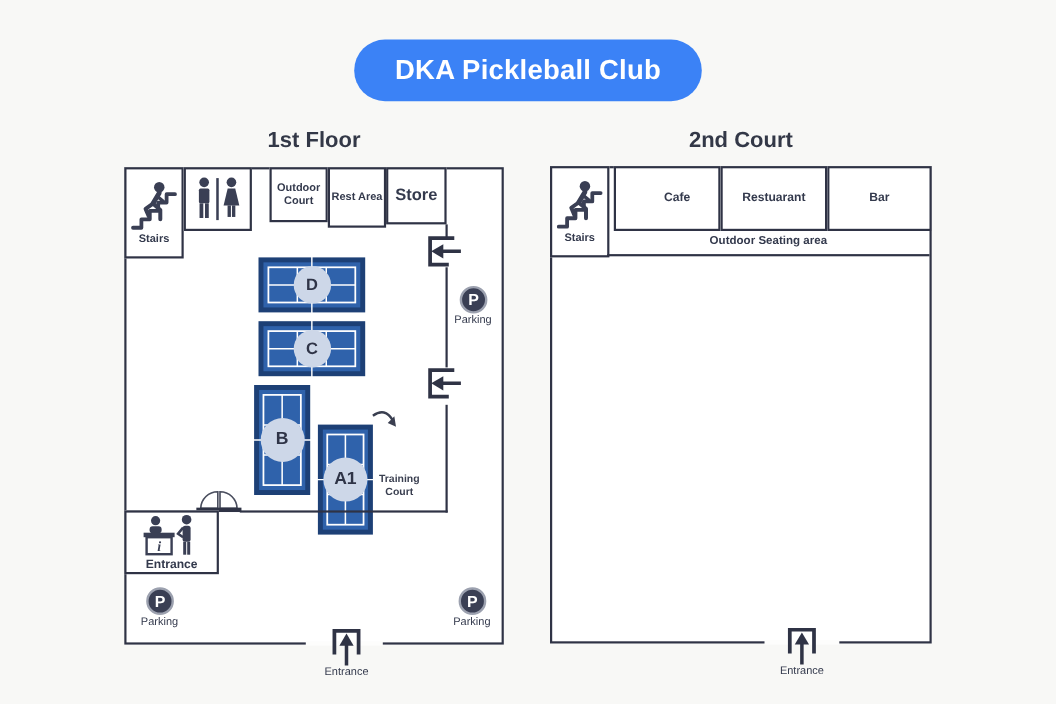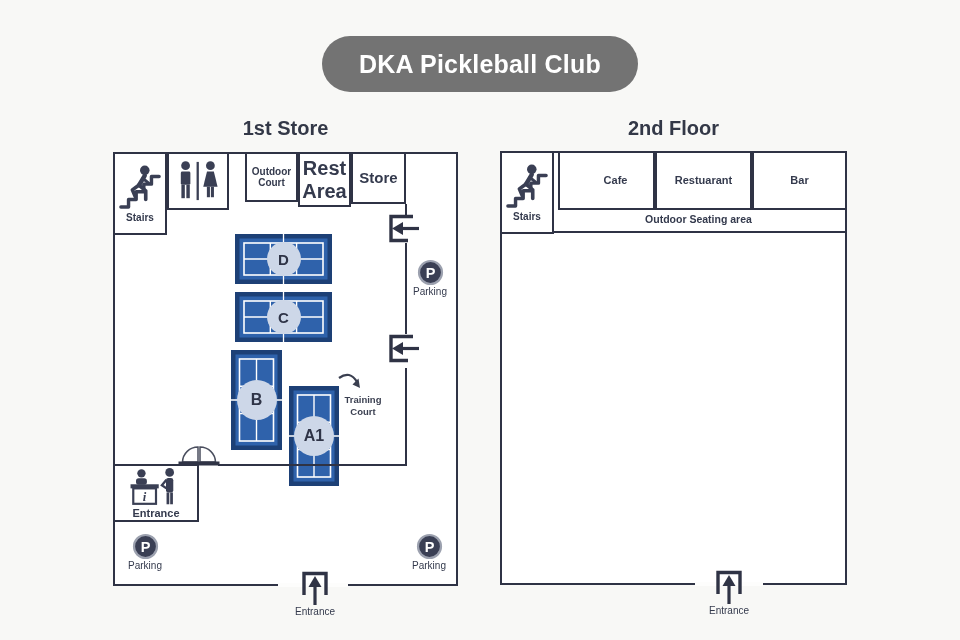--- a/index.html
+++ b/index.html
@@ -6,21 +6,21 @@
   body{
     width:960px;height:640px;position:relative;overflow:hidden;
     background:#f8f8f6;
     font-family:"Liberation Sans",sans-serif;
     color:#343a4d;
   }
   .abs{position:absolute;}
   
   .title-pill{
     left:322px;top:36px;width:316px;height:56px;border-radius:28px;
-    background:#737373;display:flex;align-items:center;justify-content:center;
+    background:#3b82f6;display:flex;align-items:center;justify-content:center;
     color:#ffffff;font-size:25px;font-weight:bold;letter-spacing:.2px;
   }
   .floor-heading{
     top:115px;height:26px;display:flex;align-items:center;justify-content:center;
     font-size:20px;font-weight:bold;color:#333847;
   }
   
   .building{
     background:#ffffff;border:2px solid #2f3345;box-sizing:border-box;
     overflow:visible;
@@ -44,32 +44,32 @@
     position:absolute;left:50%;top:50%;transform:translate(-50%,-50%);
     background:#cdd7e8;border-radius:50%;
     display:flex;align-items:center;justify-content:center;
     font-weight:bold;color:#2f3447;
   }
   .circle-h{width:34px;height:34px;font-size:15px;}
   .circle-v{width:40px;height:40px;font-size:16px;}
   .icon{position:absolute;}
   .training-note{
     position:absolute;text-align:center;font-weight:bold;font-size:9.5px;
-    line-height:1.3;color:#3a3f50;
+    line-height:1.3;color:#3a3f50;margin-top:36px;
   }
 </style>
 </head>
 <body>
 
 <div class="abs title-pill">
   <span>DKA Pickleball Club</span>
 </div>
 
-<div class="abs floor-heading" style="left:113px;width:345px;">1st Store</div>
-<div class="abs floor-heading" style="left:500px;width:347px;">2nd Floor</div>
+<div class="abs floor-heading" style="left:113px;width:345px;">1st Floor</div>
+<div class="abs floor-heading" style="left:500px;width:347px;">2nd Court</div>
 
 <div class="abs building" style="left:113px;top:152px;width:345px;height:434px;">
 
   <div class="room" style="left:-2px;top:-2px;width:54px;height:83px;">
     <svg width="42" height="46" viewBox="0 0 44 48">
       <g fill="none" stroke="#3a3f54" stroke-width="3.6" stroke-linecap="round" stroke-linejoin="round">
         <path d="M2,45 H10 V37 H18 V29 H26 V21 H34 V13 H42"></path>
         <path d="M27,12 L21,22" stroke-width="4.6"></path>
         <path d="M25,15 L31,20" stroke-width="3.2"></path>
         <path d="M21,22 L28,28 L28,37" stroke-width="3.8"></path>
@@ -94,21 +94,21 @@
         <rect x="38.5" y="28" width="3.2" height="11"></rect>
       </g>
     </svg>
   </div>
 
   <div class="room" style="left:130px;top:-2px;width:53px;height:50px;">
     <div class="room-label" style="font-size:10px;">Outdoor Court</div>
   </div>
 
   <div class="room" style="left:183px;top:-2px;width:53px;height:55px;">
-    <div class="room-label" style="font-size:20px;">Rest Area</div>
+    <div class="room-label" style="font-size:10px;">Rest Area</div>
   </div>
 
   <div class="room" style="left:236px;top:-2px;width:55px;height:52px;">
     <div class="room-label" style="font-size:15px;">Store</div>
   </div>
 
   <div class="wall" style="left:290px;top:50px;width:2px;height:12px;"></div>
   <div class="wall" style="left:290px;top:89px;width:2px;height:91px;"></div>
   <div class="wall" style="left:290px;top:214px;width:2px;height:98px;"></div>
 

